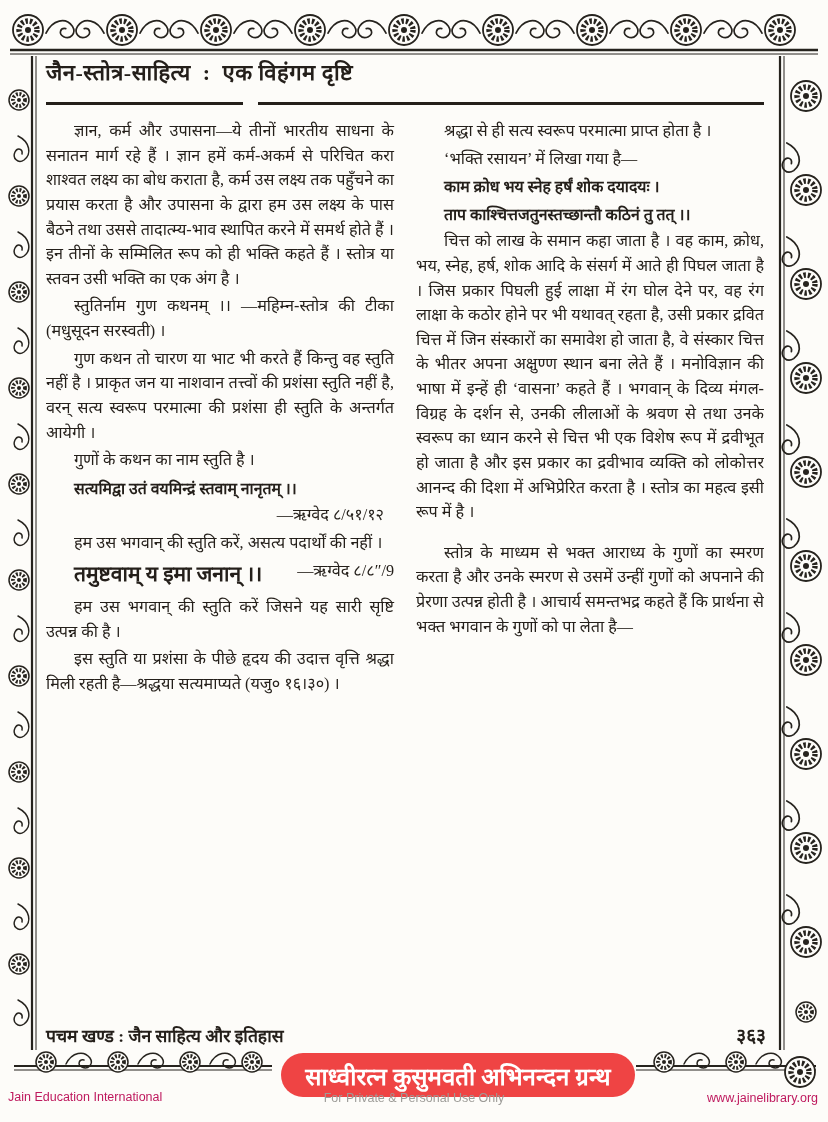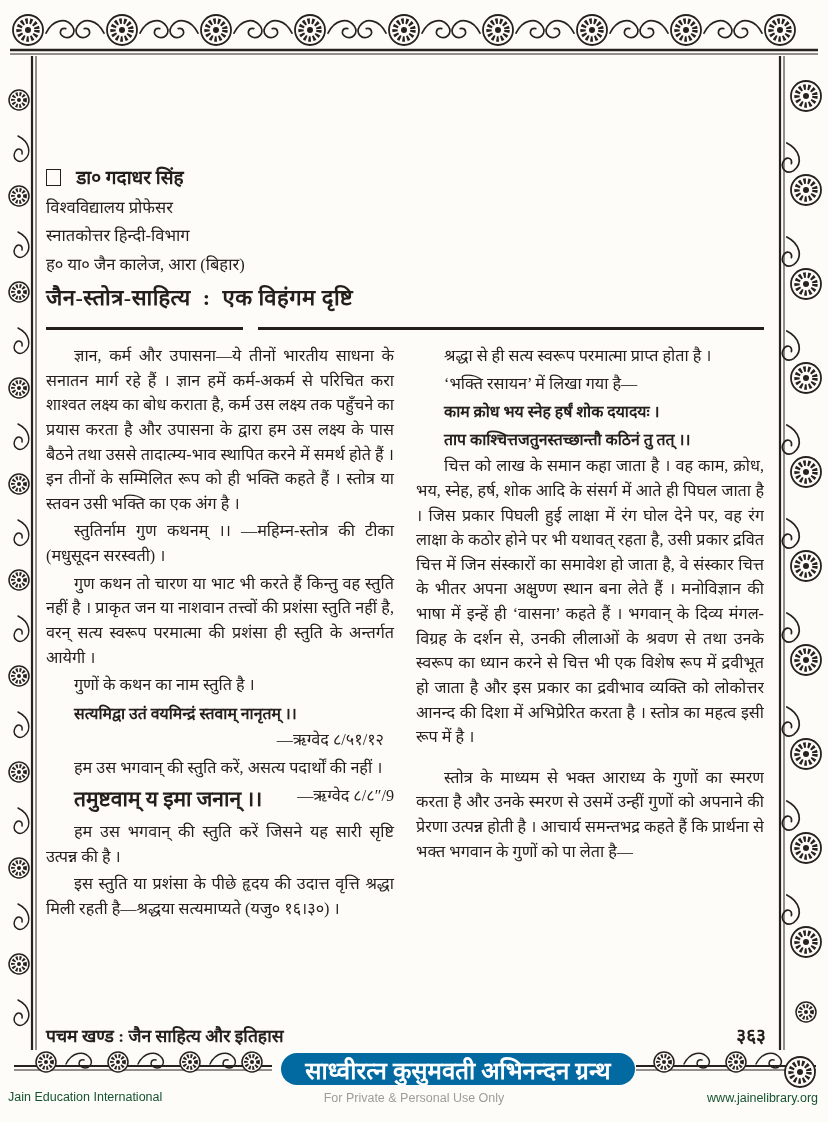--- a/index.html
+++ b/index.html
@@ -26,26 +26,26 @@
   .verse{font-weight:bold;text-indent:28px;margin:4px 0 2px 0;font-size:15.8px;}
   .verse-ref{text-align:right;padding-right:10px;margin:0 0 4px 0;}
   .verse-row{display:flex;justify-content:space-between;margin:2px 0 4px 0;}
   .verse-row .v{font-weight:bold;text-indent:28px;font-size:21px;}
   .heading{font-weight:bold;margin:6px 0 4px 0;font-size:16.8px;}
   .gap-top{margin-top:16px;}
   .footer-row{position:absolute;left:46px;right:62px;top:1022px;z-index:2;
               display:flex;justify-content:space-between;align-items:baseline;}
   .footer-section{font-size:17.5px;font-weight:600;}
   .footer-page{font-size:19px;font-weight:600;}
-  .banner{position:absolute;left:281px;top:1053px;width:354px;height:32px;z-index:3;
-          background:#0369a1;border-radius:27px;display:flex;align-items:center;
+  .banner{position:absolute;left:281px;top:1053px;width:354px;height:44px;z-index:3;
+          background:#ef4444;border-radius:27px;display:flex;align-items:center;
           justify-content:center;}
   .banner-text{color:#ffffff;font-weight:bold;font-size:24px;white-space:nowrap;}
   .wm{position:absolute;z-index:4;font-family:"Liberation Sans","DejaVu Sans",sans-serif;
-      font-size:12.5px;color:#14532d;}
+      font-size:12.5px;color:#be185d;}
   .wm-left{left:8px;top:1090px;}
   .wm-center{left:0;right:0;top:1091px;text-align:center;color:#9d9c98;}
   .wm-right{right:10px;top:1091px;}
 </style>
 </head>
 <body>
 
 <div class="page">
 
   <svg class="frame" width="828" height="1122" viewBox="0 0 828 1122" aria-hidden="true">
@@ -160,29 +160,20 @@
       <use href="#rosS" x="664" y="1062"></use>
         <use href="#rosS" x="736" y="1062"></use>
       <use href="#curl" transform="translate(684,1056)"></use>
       <use href="#curl" transform="translate(756,1056)"></use>
       <use href="#ros" x="800" y="1072"></use>
     </g>
   </svg>
 
   <div class="content">
 
-    <div class="author-block">
-      <div class="author-line">
-        <span class="sq"></span>
-        <span class="author-name">डा० गदाधर सिंह</span>
-      </div>
-      <div class="author-line">विश्वविद्यालय प्रोफेसर</div>
-      <div class="author-line">स्नातकोत्तर हिन्दी-विभाग</div>
-      <div class="author-line">ह० या० जैन कालेज, आरा (बिहार)</div>
-    </div>
 
     <div class="title">जैन-स्तोत्र-साहित्य  :  एक विहंगम दृष्टि</div>
 
     <div class="rule"></div>
 
     <div class="columns">
       <div class="col">
         <p class="para">ज्ञान, कर्म और उपासना—ये तीनों भारतीय साधना के सनातन मार्ग रहे हैं । ज्ञान हमें कर्म-अकर्म से परिचित करा शाश्वत लक्ष्य का बोध कराता है, कर्म उस लक्ष्य तक पहुँचने का प्रयास करता है और उपासना के द्वारा हम उस लक्ष्य के पास बैठने तथा उससे तादात्म्य-भाव स्थापित करने में समर्थ होते हैं । इन तीनों के सम्मिलित रूप को ही भक्ति कहते हैं । स्तोत्र या स्तवन उसी भक्ति का एक अंग है ।</p>
         <p class="para">स्तुतिर्नाम गुण कथनम् ।। —महिम्न-स्तोत्र की टीका (मधुसूदन सरस्वती) ।</p>
         <p class="para">गुण कथन तो चारण या भाट भी करते हैं किन्तु वह स्तुति नहीं है । प्राकृत जन या नाशवान तत्त्वों की प्रशंसा स्तुति नहीं है, वरन् सत्य स्वरूप परमात्मा की प्रशंसा ही स्तुति के अन्तर्गत आयेगी ।</p>

